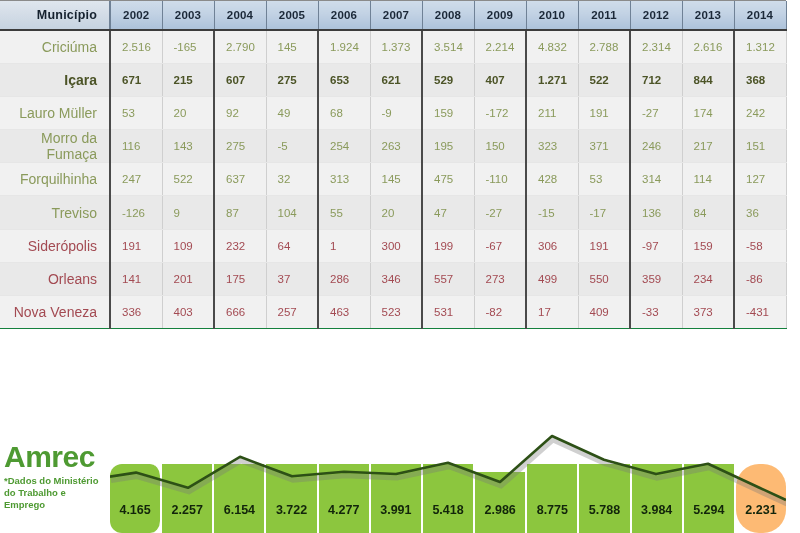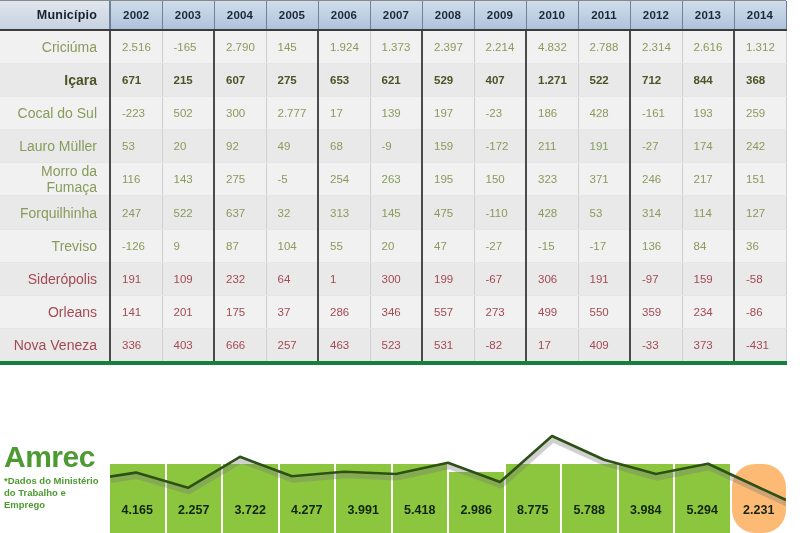--- a/index.html
+++ b/index.html
@@ -74,21 +74,21 @@
     padding-left: 11px;
     border-right: 1px solid #cfcfcf;
   }
   td.val.sep { border-right: 2px solid #4a4a4a; }
 
   
   tr.tone-olive td { color: #8a9a5b; }
   tr.tone-dark  td { color: #4c5427; font-weight: bold; }
   tr.tone-red   td { color: #a34a52; }
 
-  tbody tr:last-child td { border-bottom: 4px solid #15803d; }
+  tbody tr:last-child td { border-bottom: 1px solid #15803d; }
 
   
   .chart-area {
     position: absolute;
     left: 0; top: 432px;
     width: 800px; height: 101px;
     background: #ffffff;
   }
   .brand {
     position: absolute;
@@ -186,21 +186,21 @@
       </thead>
       <tbody id="table-body">
           <tr class="tone-olive">
             <td class="name">Criciúma</td>
             <td class="val">2.516</td>
             <td class="val sep">-165</td>
             <td class="val">2.790</td>
             <td class="val sep">145</td>
             <td class="val">1.924</td>
             <td class="val sep">1.373</td>
-            <td class="val">2.397</td>
+            <td class="val">3.514</td>
             <td class="val sep">2.214</td>
             <td class="val">4.832</td>
             <td class="val sep">2.788</td>
             <td class="val">2.314</td>
             <td class="val sep">2.616</td>
             <td class="val">1.312</td>
           </tr>
           <tr class="tone-dark">
             <td class="name">Içara</td>
             <td class="val">671</td>
@@ -211,36 +211,20 @@
             <td class="val sep">621</td>
             <td class="val">529</td>
             <td class="val sep">407</td>
             <td class="val">1.271</td>
             <td class="val sep">522</td>
             <td class="val">712</td>
             <td class="val sep">844</td>
             <td class="val">368</td>
           </tr>
           <tr class="tone-olive">
-            <td class="name">Cocal do Sul</td>
-            <td class="val">-223</td>
-            <td class="val sep">502</td>
-            <td class="val">300</td>
-            <td class="val sep">2.777</td>
-            <td class="val">17</td>
-            <td class="val sep">139</td>
-            <td class="val">197</td>
-            <td class="val sep">-23</td>
-            <td class="val">186</td>
-            <td class="val sep">428</td>
-            <td class="val">-161</td>
-            <td class="val sep">193</td>
-            <td class="val">259</td>
-          </tr>
-          <tr class="tone-olive">
             <td class="name">Lauro Müller</td>
             <td class="val">53</td>
             <td class="val sep">20</td>
             <td class="val">92</td>
             <td class="val sep">49</td>
             <td class="val">68</td>
             <td class="val sep">-9</td>
             <td class="val">159</td>
             <td class="val sep">-172</td>
             <td class="val">211</td>
@@ -350,25 +334,28 @@
   </div>
 
   <div class="chart-area">
 
     <div class="brand">
       <div class="word">Amrec</div>
       <div class="note" id="brand-note">*Dados do Ministério<br>do Trabalho e Emprego</div>
     </div>
 
     <div class="bars" id="bars">
-        <div class="bar" style="background: rgb(140, 198, 62);">
+        <div class="bar" style="background: rgb(140, 198, 62); border-radius: 12px;">
           <span class="blabel">4.165</span>
         </div>
         <div class="bar" style="background: rgb(140, 198, 62);">
           <span class="blabel">2.257</span>
+        </div>
+        <div class="bar" style="background: rgb(140, 198, 62);">
+          <span class="blabel">6.154</span>
         </div>
         <div class="bar" style="background: rgb(140, 198, 62);">
           <span class="blabel">3.722</span>
         </div>
         <div class="bar" style="background: rgb(140, 198, 62);">
           <span class="blabel">4.277</span>
         </div>
         <div class="bar" style="background: rgb(140, 198, 62);">
           <span class="blabel">3.991</span>
         </div>

